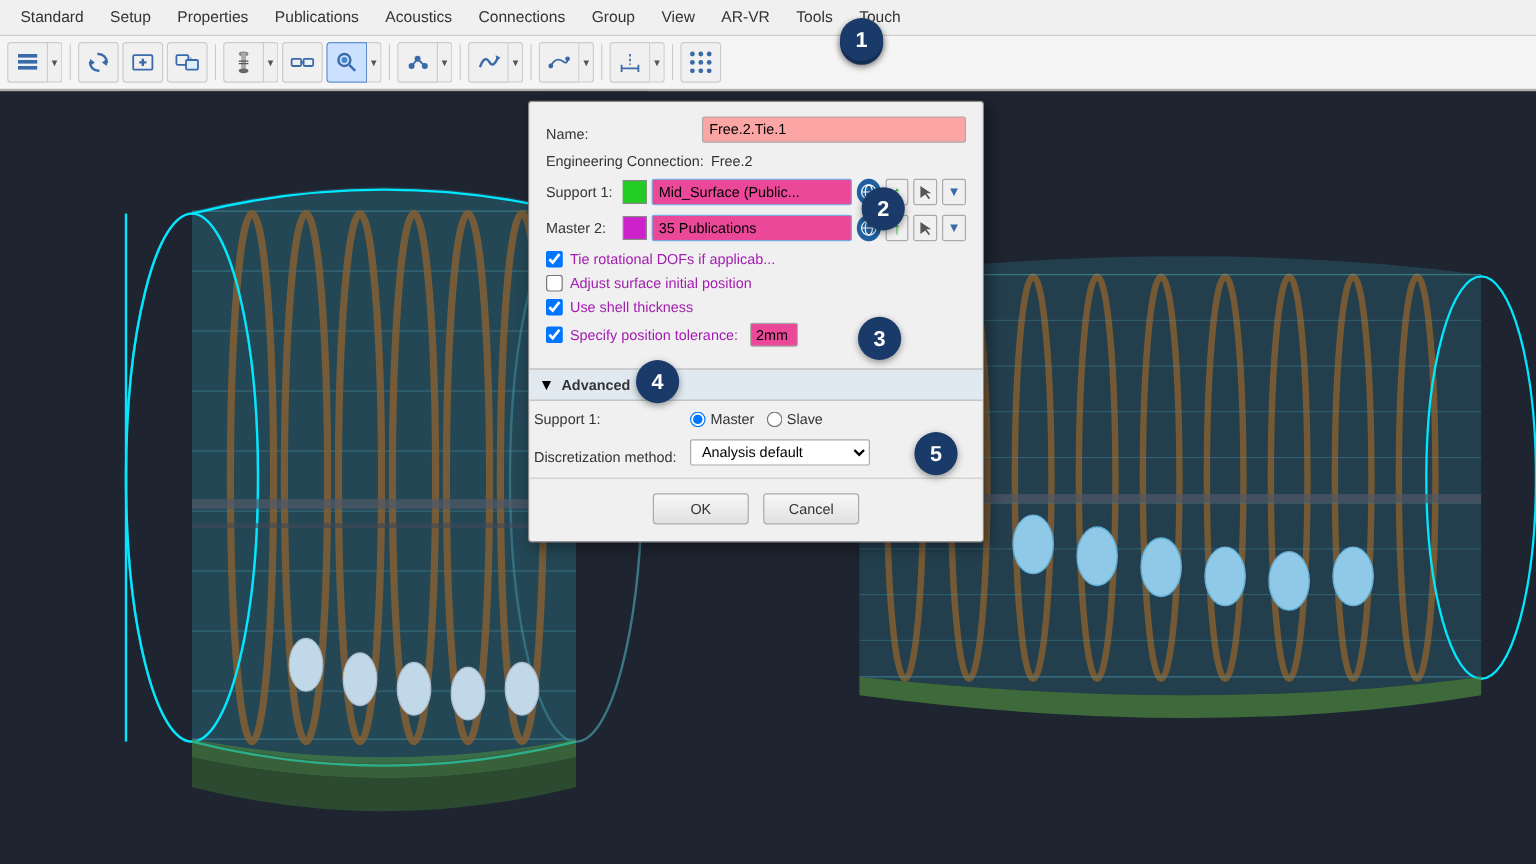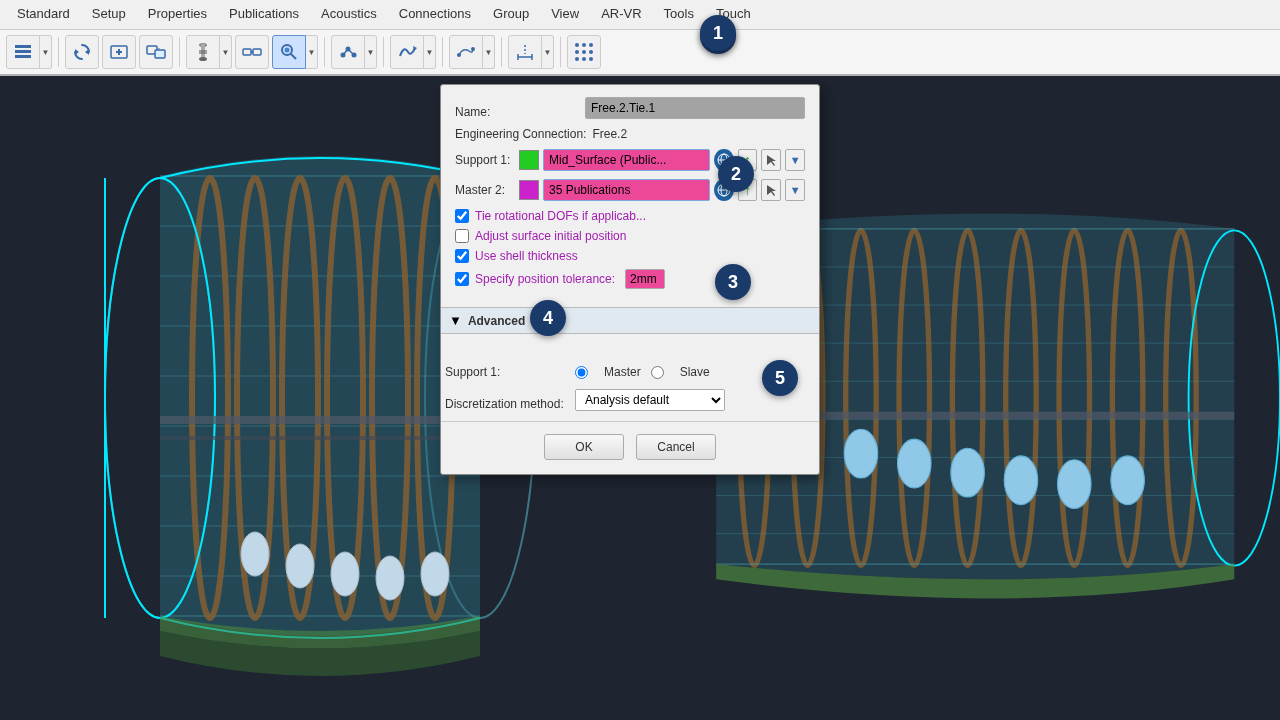--- a/index.html
+++ b/index.html
@@ -148,21 +148,21 @@
     .form-label-sm {
       font-size: 12px;
       color: #333;
       white-space: nowrap;
       min-width: 60px;
     }
     .form-input {
       flex: 1;
       height: 22px;
       border: 1px solid #aaa;
-      background: #a3a3a3;
+      background: #fca5a5;
       padding: 2px 5px;
       font-size: 12px;
       border-radius: 2px;
     }
     .form-value {
       font-size: 12px;
       color: #333;
       margin-left: 6px;
     }
 
@@ -259,24 +259,23 @@
 
     
     .radio-group {
       display: flex;
       align-items: center;
       gap: 10px;
     }
     .radio-option {
       display: flex;
       align-items: center;
-      gap: 16px;
+      gap: 4px;
       font-size: 12px;
       color: #333;
-      margin-top: 23px;
     }
     .radio-option input[type=radio] {
       width: 13px; height: 13px;
     }
 
     
     .select-input {
       height: 22px;
       border: 1px solid #aaa;
       background: white;

